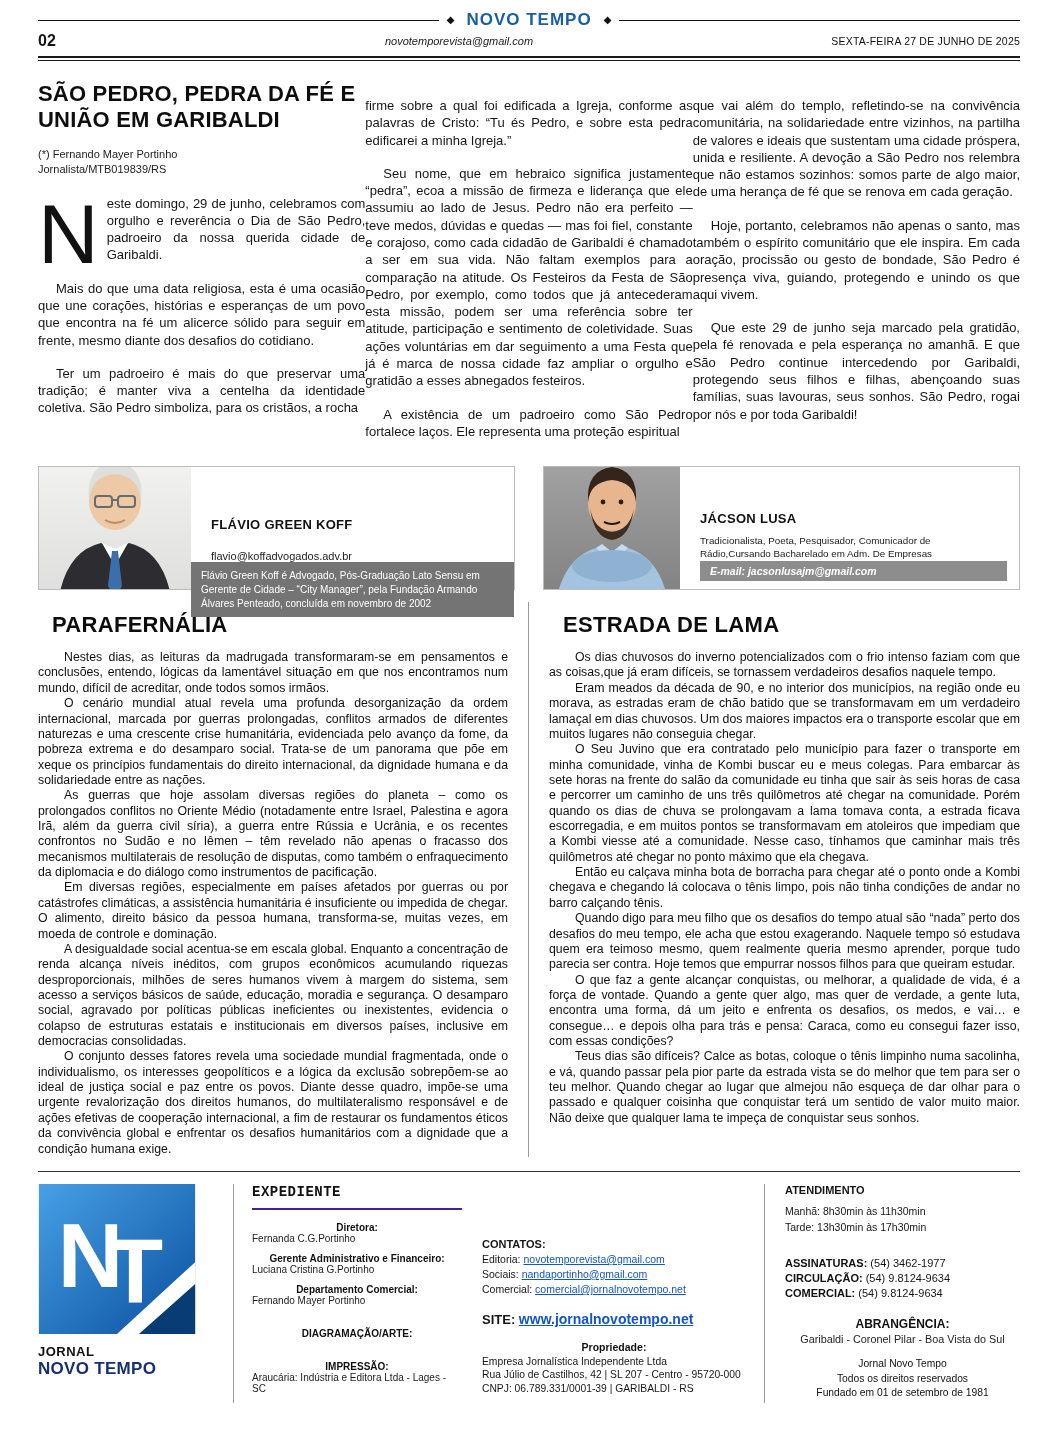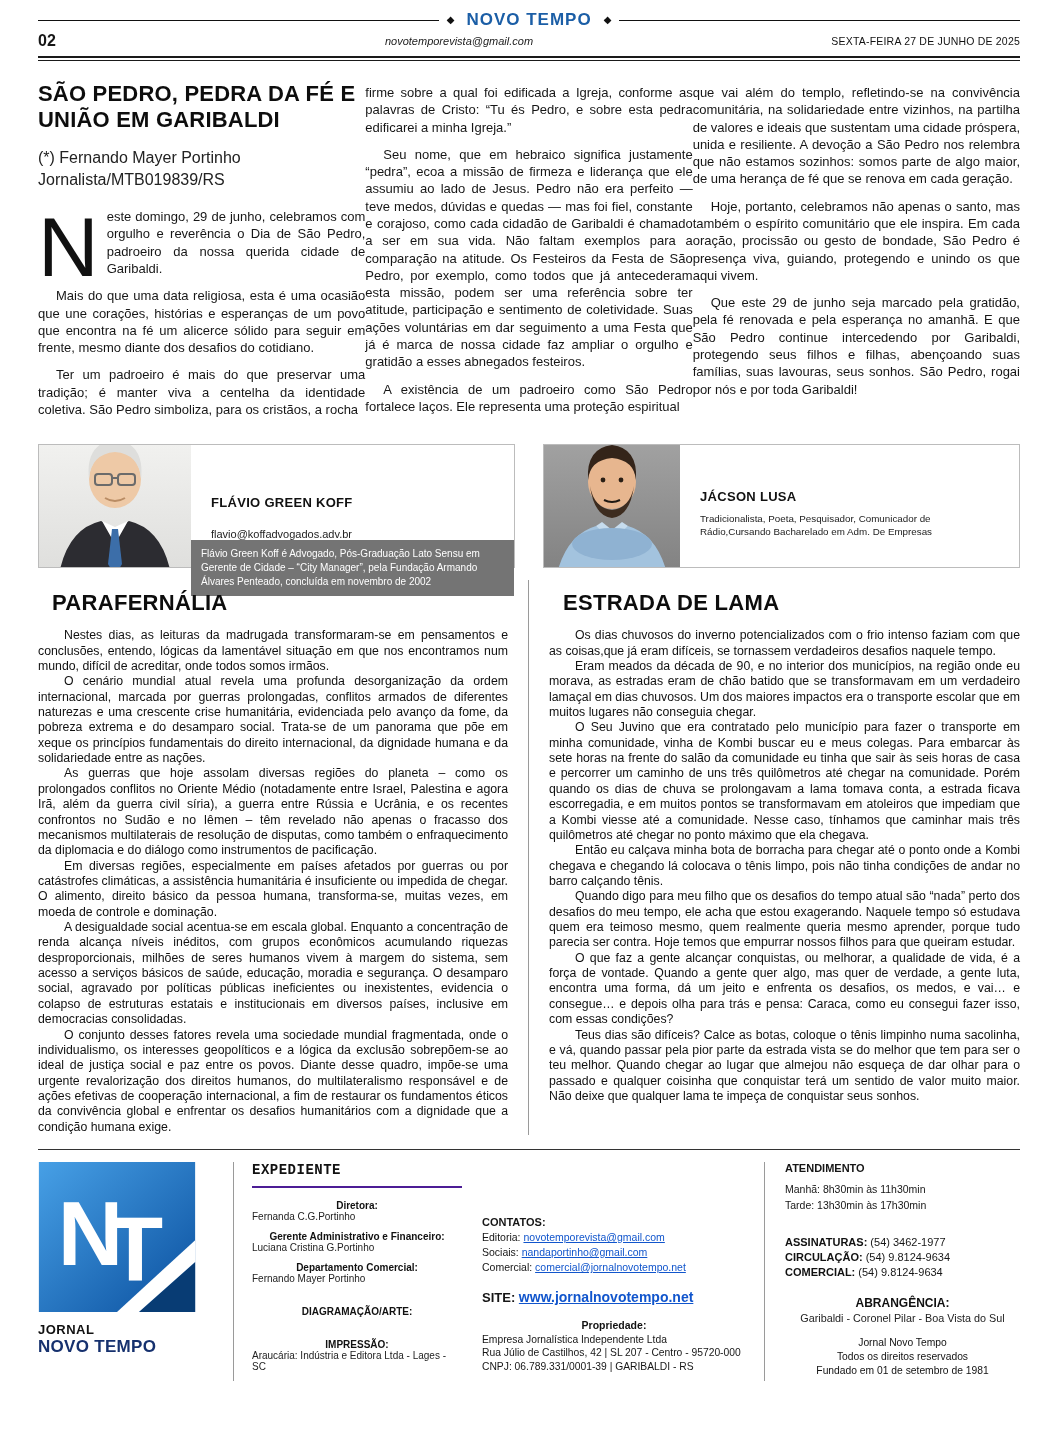--- a/index.html
+++ b/index.html
@@ -14,22 +14,22 @@
   .masthead { font-size:17px; font-weight:bold; letter-spacing:1px; color:#1b5ea6; padding:0 4px; }
   .head-sub { display:grid; grid-template-columns:120px 1fr 260px; align-items:center; margin-top:2px; }
   .pagenum { font-size:16px; font-weight:bold; }
   .head-email { text-align:center; font-style:italic; font-size:11px; color:#222; }
   .head-date { text-align:right; font-size:10.5px; letter-spacing:.2px; color:#111; }
   .hr2 { margin-top:6px; border-top:2.5px solid #1a1a1a; border-bottom:1px solid #1a1a1a; height:5px; }
 
   
   .main-article { display:grid; grid-template-columns:repeat(3,1fr); margin-top:20px; }
   .ma-title { font-size:22px; line-height:1.18; letter-spacing:.2px; color:#0d0d0d; }
-  .byline { margin:14px 0 18px; font-size:16px; line-height:1.35; color:#222; }
-  .body { font-size:13px; line-height:1.33; text-align:justify; margin:3px 0 10px; }
+  .byline { margin:14px 0 18px; font-size:11px; line-height:1.35; color:#222; }
+  .body { font-size:13px; line-height:1.33; text-align:justify; margin:16px 0 10px; }
   .body.indent { text-indent:18px; }
   .dropcap { float:left; font-size:84px; line-height:70px; padding:4px 8px 0 0; color:#111; }
 
   
   .columnists { display:grid; grid-template-columns:1fr 1fr; column-gap:28px; margin-top:16px; }
   .card { border:1px solid #bcbcbc; height:124px; display:flex; background:#fff; }
   .photo { flex:0 0 auto; height:100%; overflow:hidden; }
   .photo svg { display:block; width:100%; height:100%; }
   .card-info { flex:1; display:flex; flex-direction:column; min-width:0; }
   .card-meta { padding:50px 18px 0 20px; }
@@ -179,20 +179,21 @@
           <path d="M60,76 Q68,80 76,76" stroke="#1e1812" stroke-width="2" fill="none"></path>
           <circle cx="59" cy="56" r="2.4" fill="#2a1e14"></circle>
           <circle cx="77" cy="56" r="2.4" fill="#2a1e14"></circle>
         </svg>
       </div>
       <div class="card-info">
         <div class="card-meta" style="padding-top:44px;">
           <div class="card-name">JÁCSON LUSA</div>
           <div class="card-bio-sm">Tradicionalista, Poeta, Pesquisador, Comunicador de Rádio,Cursando Bacharelado em Adm. De Empresas</div>
         </div>
+        <div class="emailbox">E-mail: jacsonlusajm@gmail.com</div>
       </div>
     </div>
 
   </section>
 
   <section class="articles">
     <div class="acol left">
       <h2>PARAFERNÁLIA</h2>
       <p>Nestes dias, as leituras da madrugada transformaram-se em pensamentos e conclusões, entendo, lógicas da lamentável situação em que nos encontramos num mundo, difícil de acreditar, onde todos somos irmãos.</p>
       <p>O cenário mundial atual revela uma profunda desorganização da ordem internacional, marcada por guerras prolongadas, conflitos armados de diferentes naturezas e uma crescente crise humanitária, evidenciada pelo avanço da fome, da pobreza extrema e do desamparo social. Trata-se de um panorama que põe em xeque os princípios fundamentais do direito internacional, da dignidade humana e da solidariedade entre as nações.</p>

